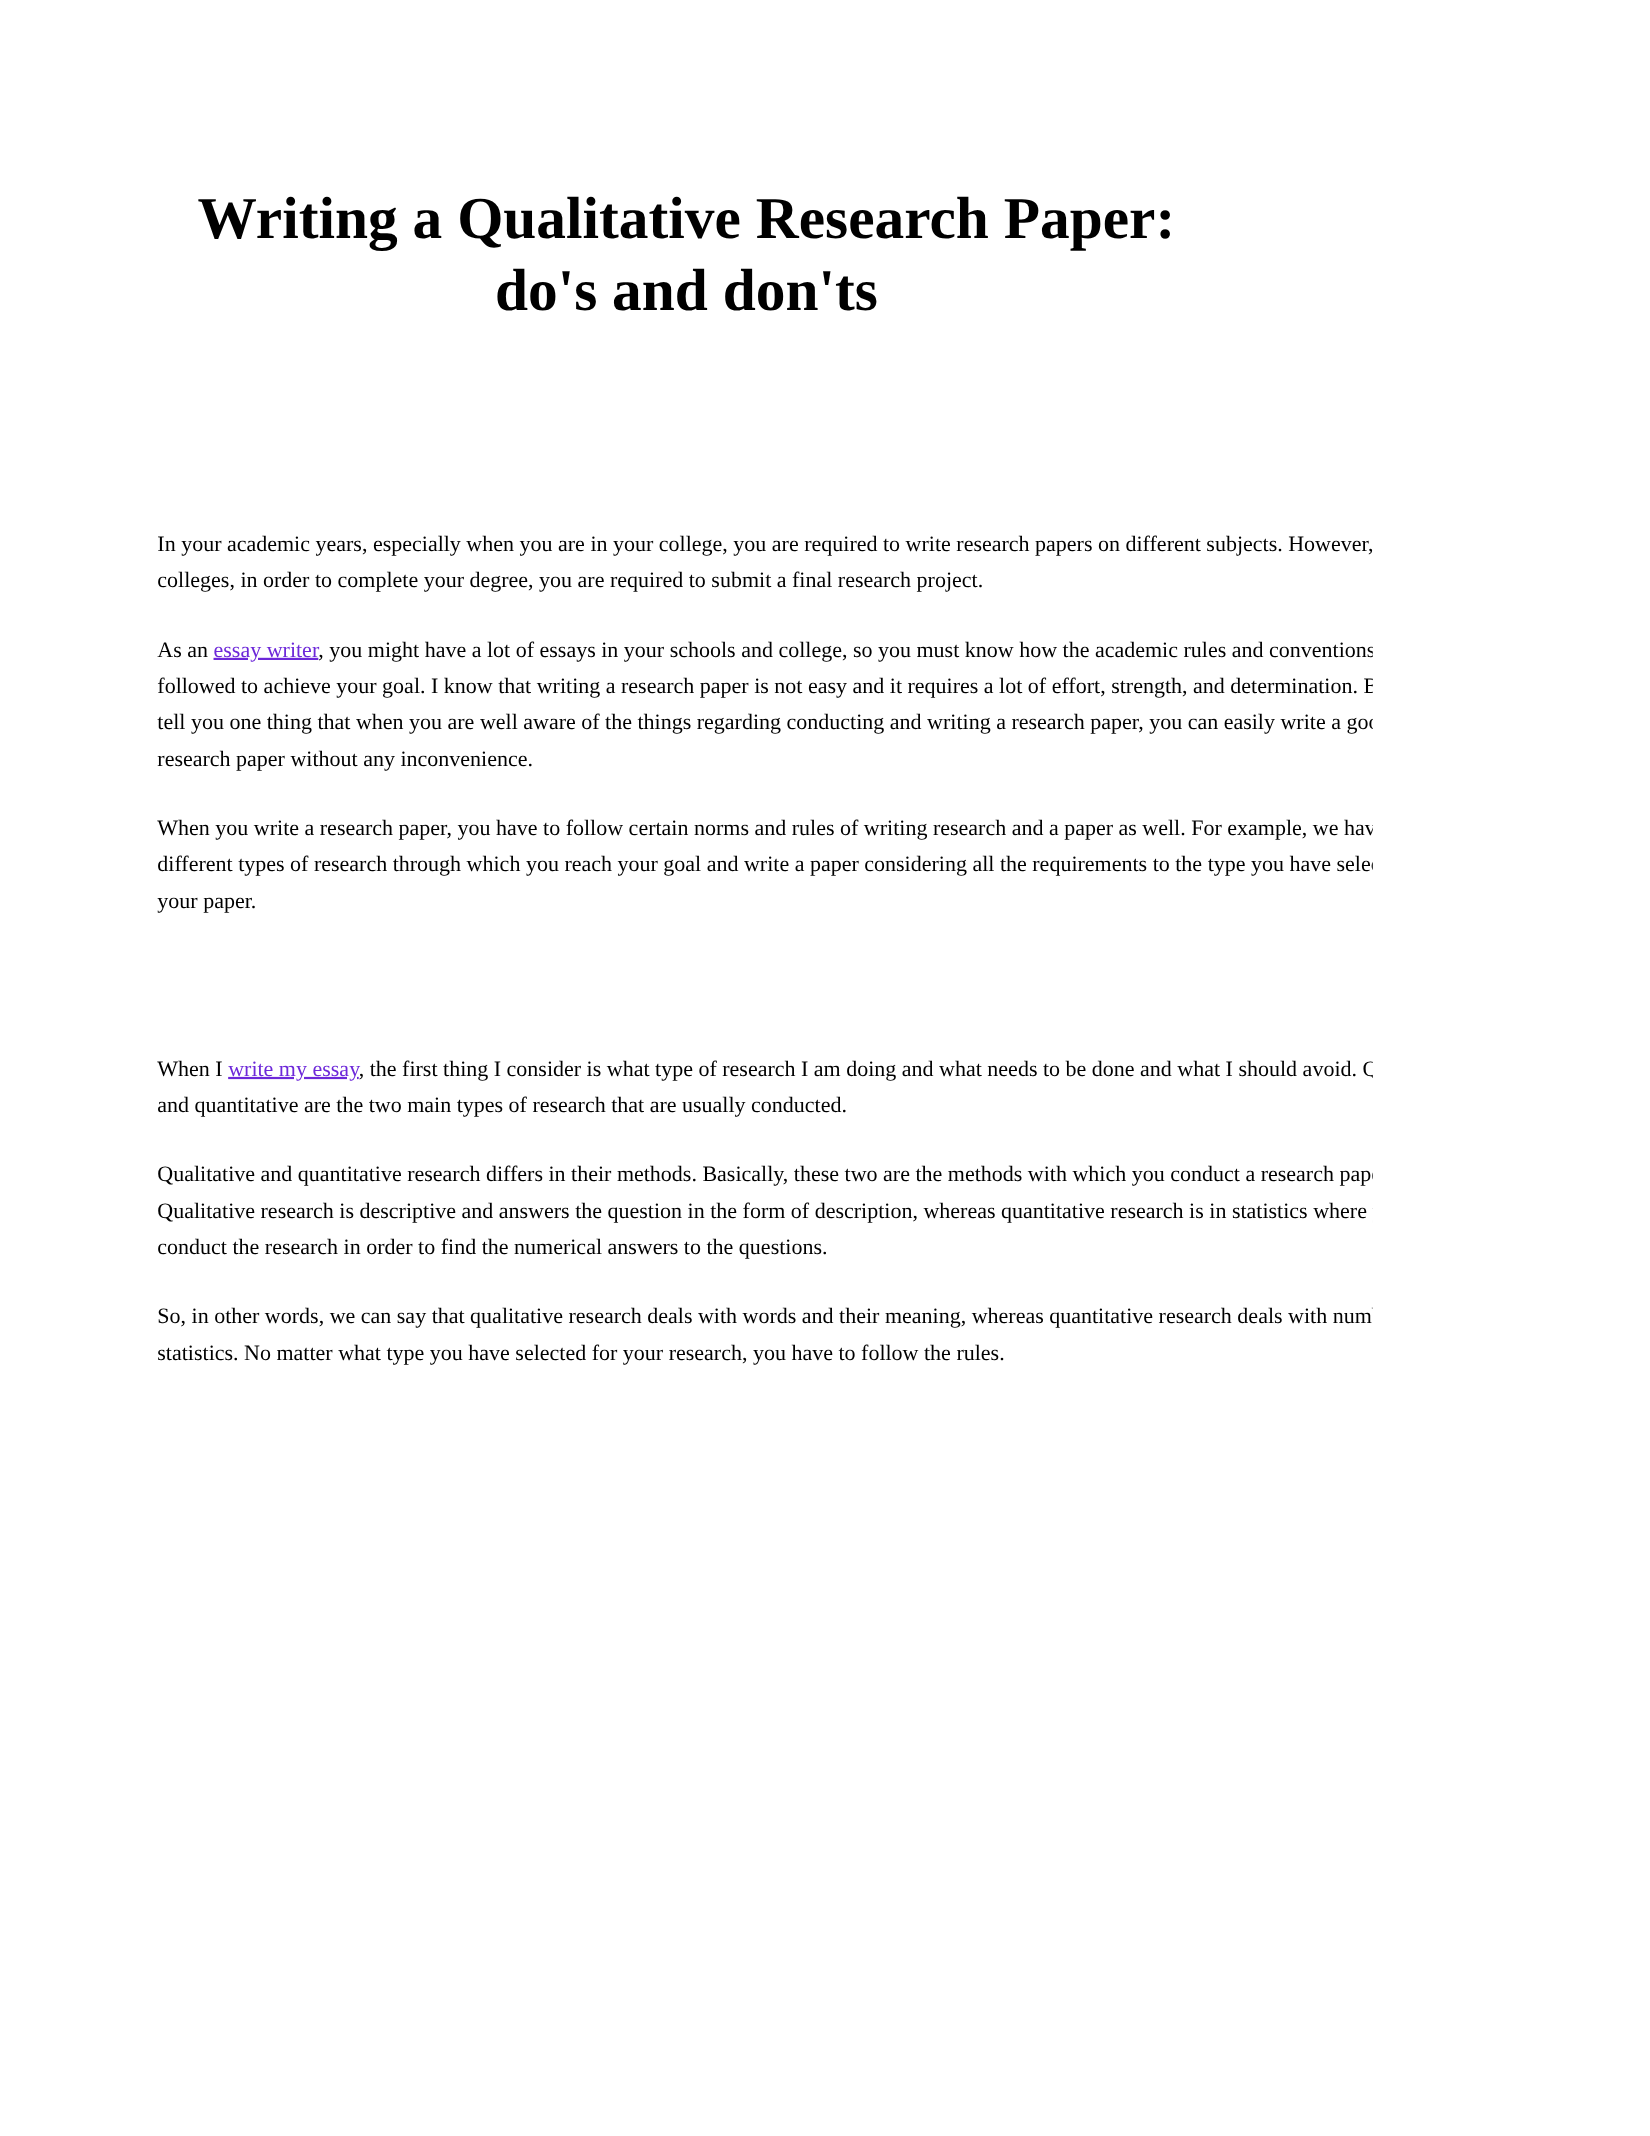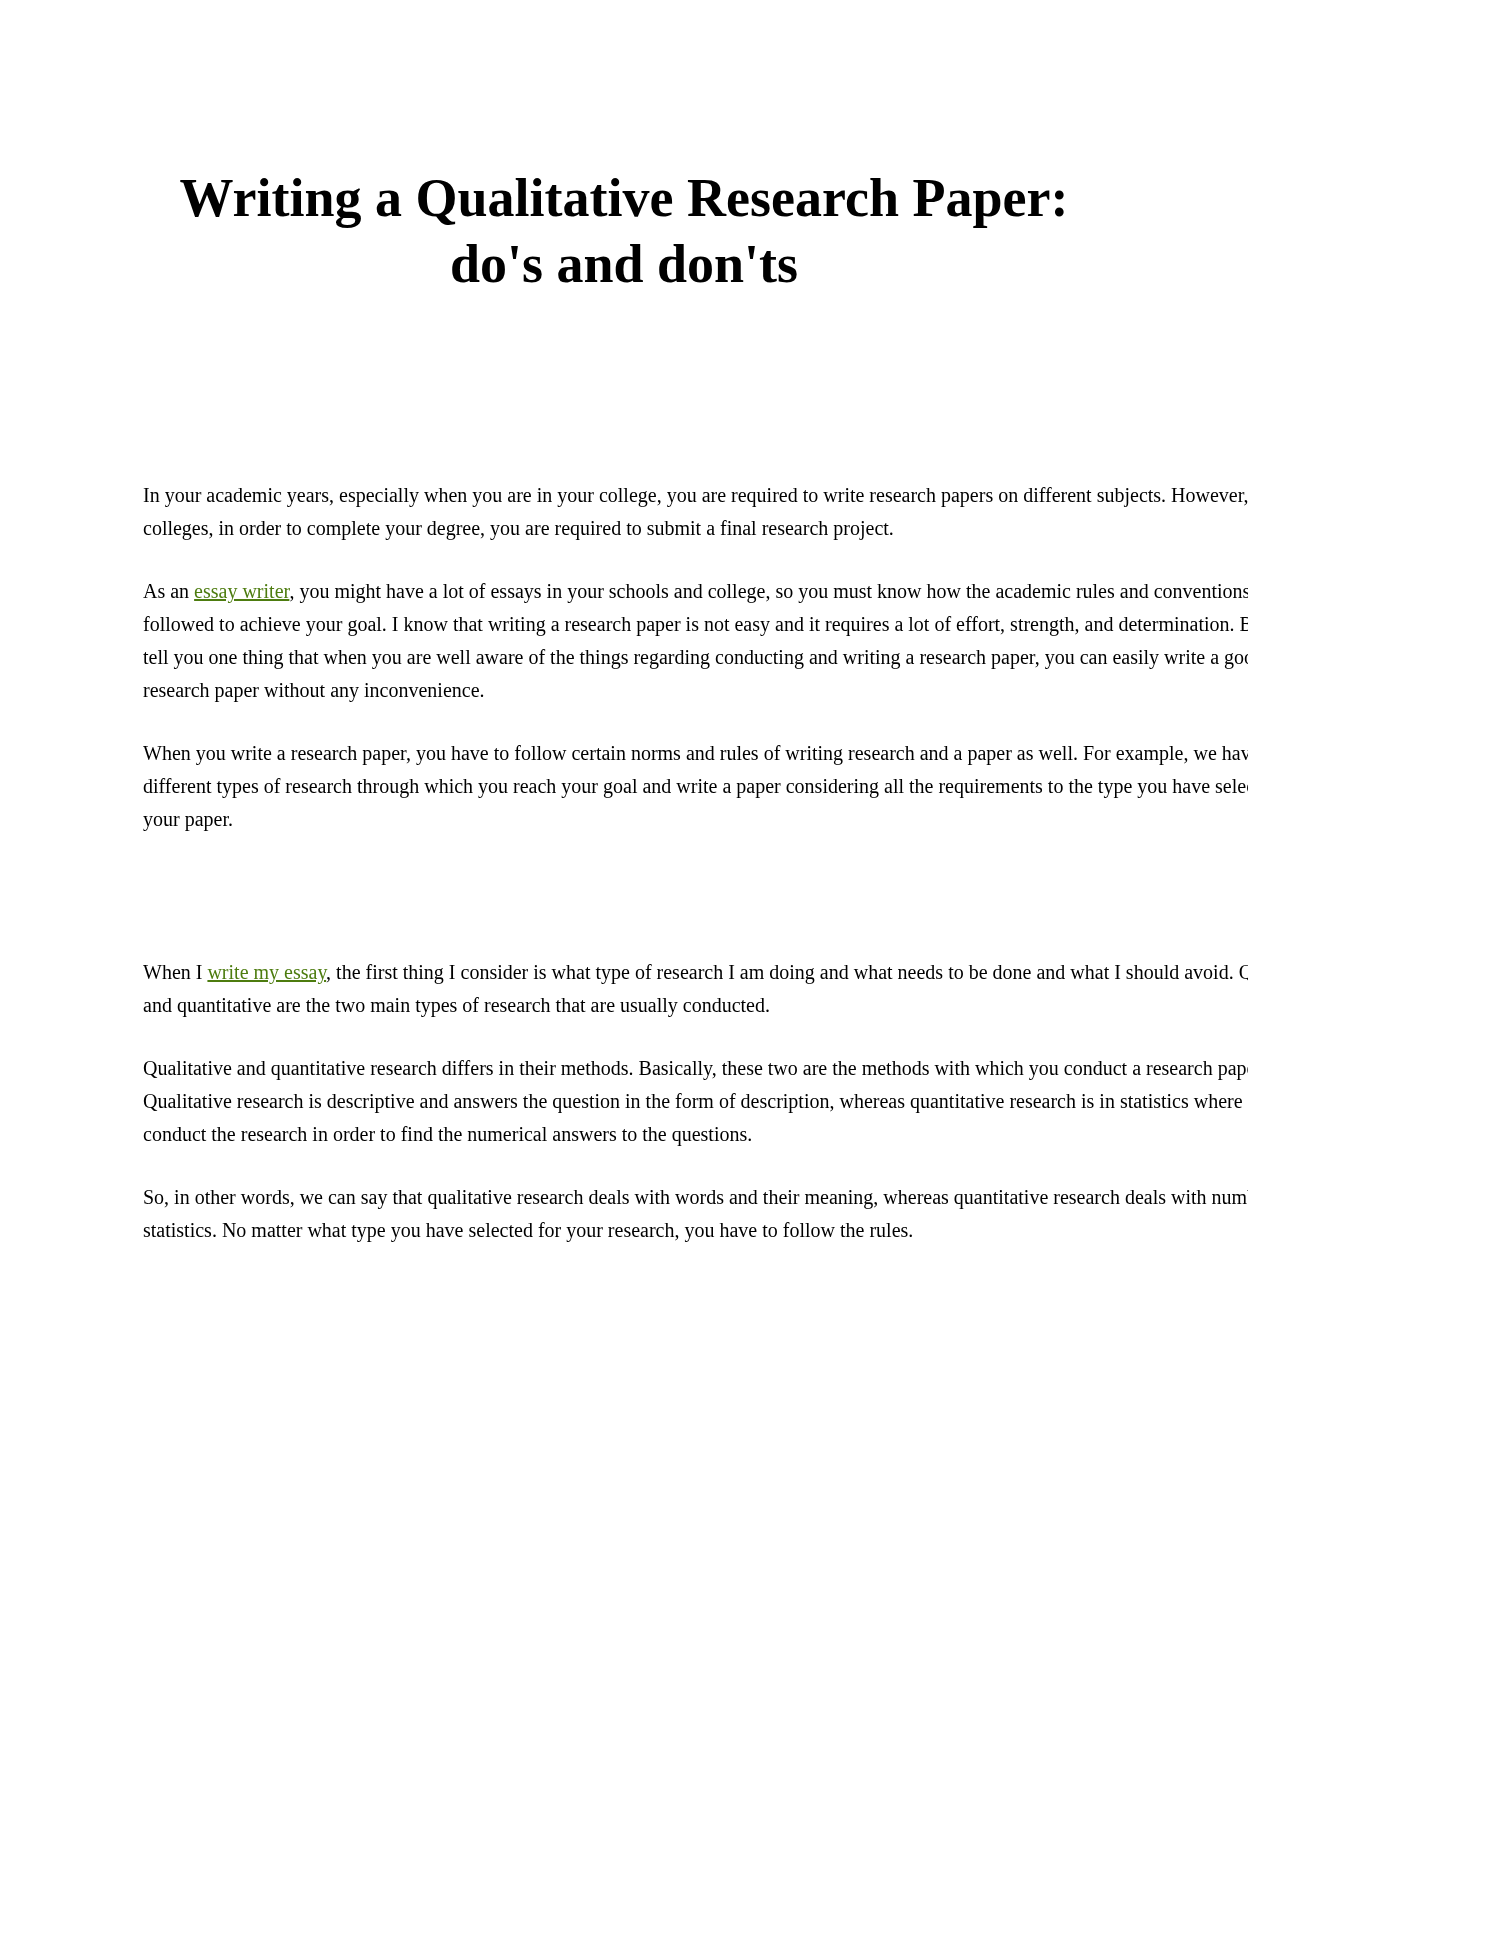--- a/index.html
+++ b/index.html
@@ -32,21 +32,21 @@
     text-align: left;
   }
   .doc-body p {
     margin: 0 0 30px 0;
     padding: 0;
   }
   .section-spacer {
     height: 90px;
   }
   a.doc-link {
-    color: #4d7c0f;
+    color: #6d28d9;
     text-decoration: underline;
     cursor: pointer;
   }
 </style>
 </head>
 <body>
 
 <div class="page">
 
   <h1 class="doc-title">Writing a Qualitative Research Paper: do's and don'ts</h1>

